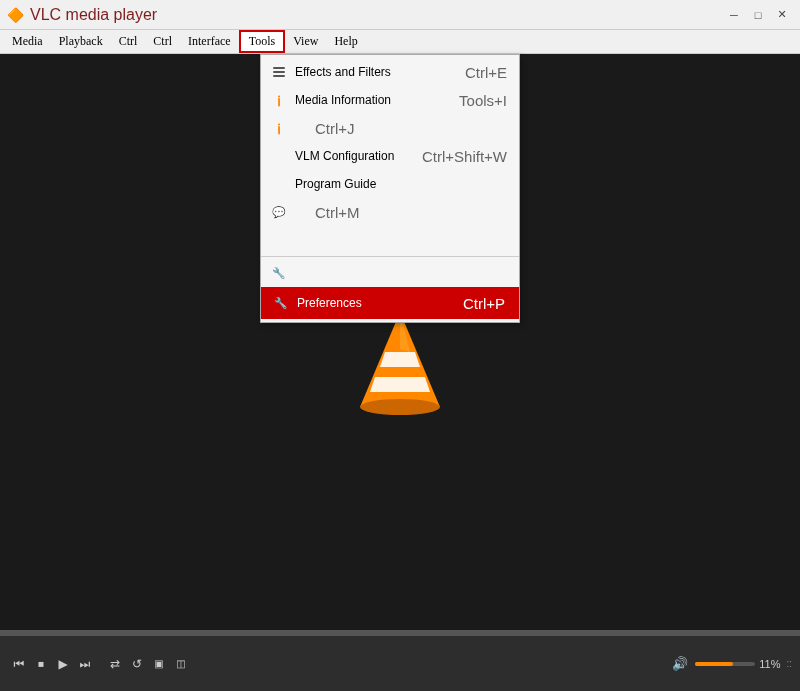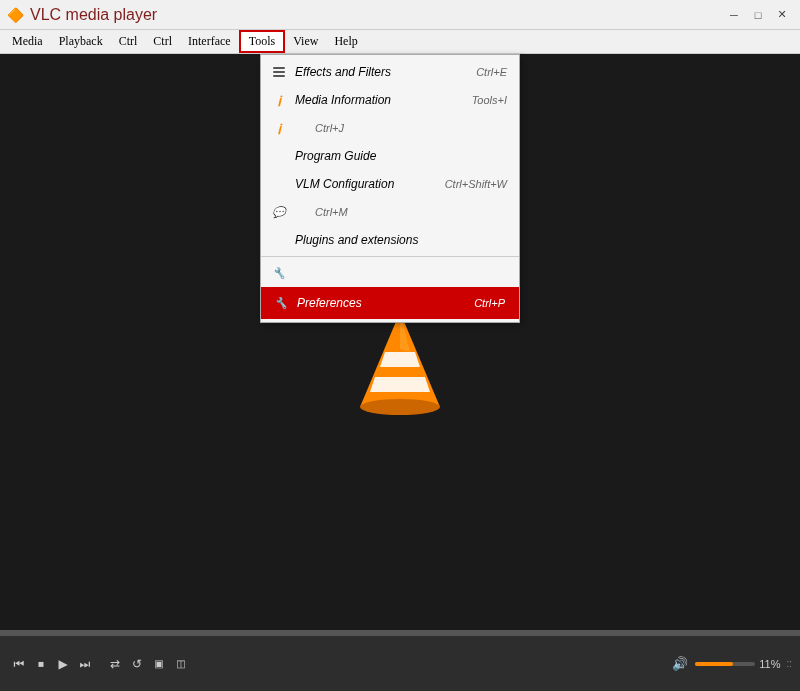--- a/index.html
+++ b/index.html
@@ -88,21 +88,20 @@
 
     
     #main-content {
       width: 100%;
       background: #1a1a1a;
       position: relative;
       height: 596px;
       display: flex;
       align-items: center;
       justify-content: center;
-      font-style: italic;
     }
 
     
     #vlc-cone {
       display: flex;
       flex-direction: column;
       align-items: center;
       margin-top: 20px;
     }
 
@@ -149,21 +148,21 @@
       font-size: 12px;
       color: #555;
       flex-shrink: 0;
     }
     .item-label {
       flex: 1;
       font-size: 12px;
       color: #000;
     }
     .item-shortcut {
-      font-size: 11px;
+      font-size: 15px;
       color: #666;
       margin-left: 20px;
     }
     .icon-lines {
       display: flex;
       flex-direction: column;
       gap: 2px;
     }
     .icon-line {
       width: 12px;
@@ -304,38 +303,37 @@
       <span class="item-shortcut">Tools+I</span>
     </div>
 
     <div class="dropdown-item">
       <span class="item-icon" style="color:#ff8800;font-weight:bold;font-size:14px;">ℹ</span>
       <span class="item-shortcut">Ctrl+J</span>
     </div>
 
     <div class="dropdown-item">
       <span class="item-icon"></span>
+      <span class="item-label">VLM Configuration</span>
+      <span class="item-shortcut">Ctrl+Shift+W</span>
+    </div>
+
+    <div class="dropdown-item">
+      <span class="item-icon"></span>
       <span class="item-label">Program Guide</span>
       <span class="item-shortcut"></span>
     </div>
 
     <div class="dropdown-item">
-      <span class="item-icon"></span>
-      <span class="item-label">VLM Configuration</span>
-      <span class="item-shortcut">Ctrl+Shift+W</span>
-    </div>
-
-    <div class="dropdown-item">
       <span class="item-icon" style="font-size:11px;">💬</span>
       <span class="item-shortcut">Ctrl+M</span>
     </div>
 
     <div class="dropdown-item">
       <span class="item-icon"></span>
-      <span class="item-label">Plugins and extensions</span>
       <span class="item-shortcut"></span>
     </div>
 
     <div class="dropdown-separator"></div>
 
     <div class="dropdown-item">
       <span class="item-icon" style="font-size:11px;">🔧</span>
       <span class="item-shortcut"></span>
     </div>
 

